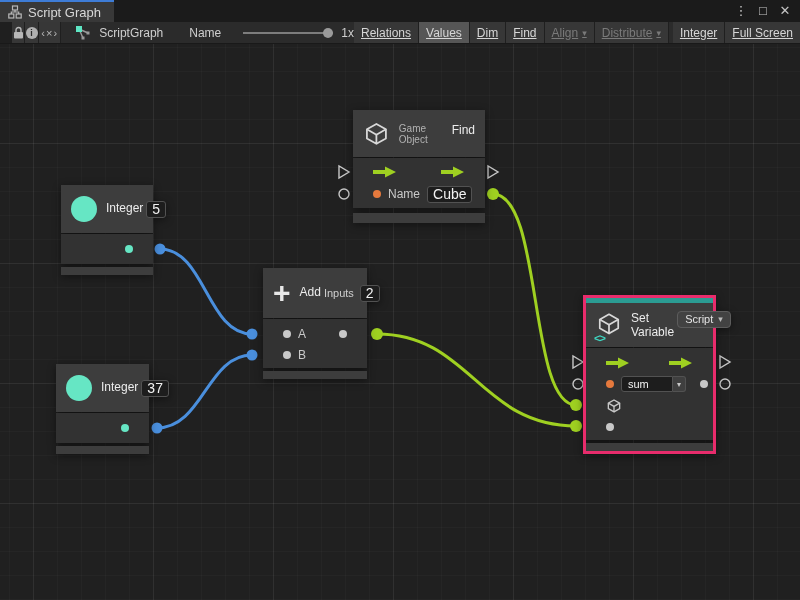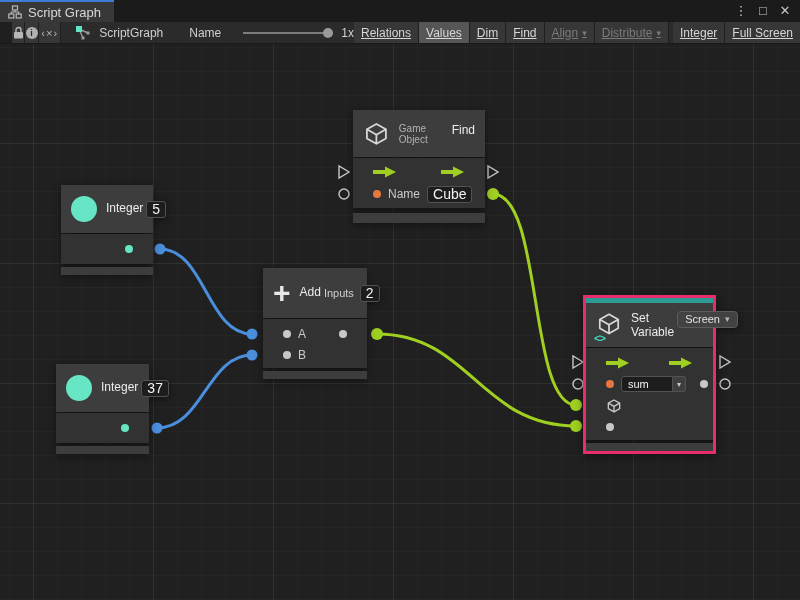--- a/index.html
+++ b/index.html
@@ -299,21 +299,21 @@
             <path d="M12,3 L20.5,7.8 L12,12.6 L3.5,7.8 Z"></path>
             <path d="M3.5,7.8 V16 L12,20.8 V12.6"></path>
             <path d="M20.5,7.8 V16 L12,20.8"></path>
           </g>
         </svg>
         <span class="cube-code" style="color:#3fd8c3">&lt;&gt;</span>
       </div>
       <div class="hcol">
         <span class="title">Set Variable</span>
         <span class="obj-dropdown" style="align-self:flex-start">
-          <span>Screen</span>
+          <span>Script</span>
           <span class="dd-arrow">▾</span>
         </span>
       </div>
     </div>
     <div class="sect-body" style="height:92px;padding:4px 0 0 0">
       <div class="port-row" style="height:21.5px">
         <svg width="24" height="12" viewBox="0 0 24 12">
           <path d="M0,4 H12 V0.5 L23,6 L12,11.5 V8 H0 Z" fill="#9fd021"></path>
         </svg>
         <span class="spacer"></span>

